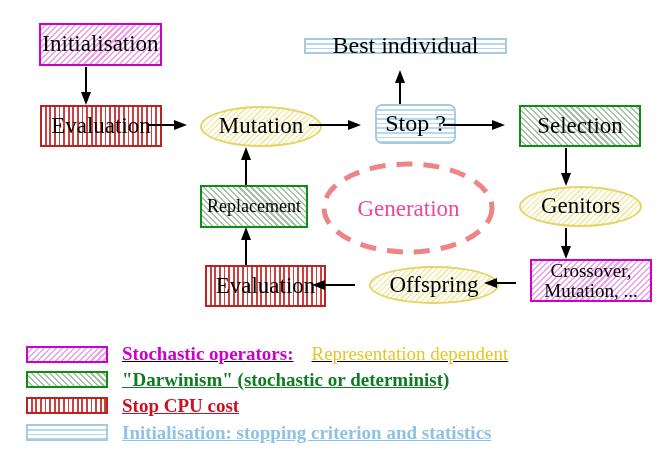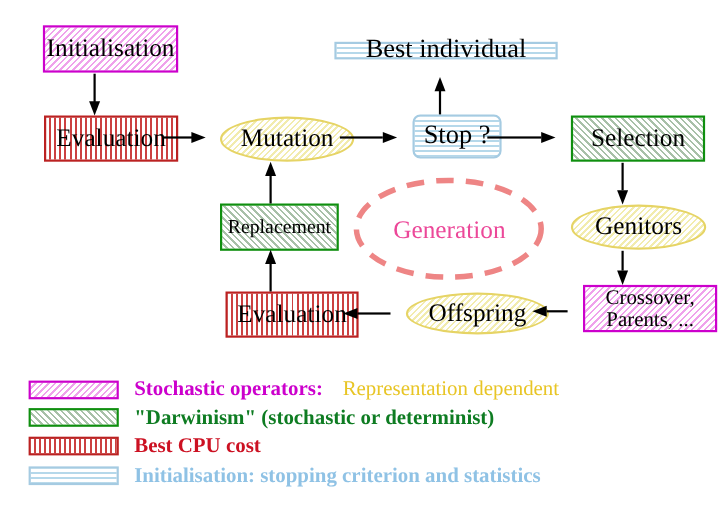--- a/index.html
+++ b/index.html
@@ -28,21 +28,21 @@
   .ah-right { border-top:5px solid transparent; border-bottom:5px solid transparent; border-left:13px solid #000; }
   .ah-left  { border-top:5px solid transparent; border-bottom:5px solid transparent; border-right:13px solid #000; }
   
   #generation-text {
     position:absolute; left:322px; top:162px; width:173px; height:93px;
     display:flex; align-items:center; justify-content:center;
     color:#ec4899; font-size:23px;
   }
   
   .swatch { position:absolute; left:26px; width:82px; height:17px; box-sizing:border-box; }
-  .legend-text { position:absolute; left:122px; font-size:19px; font-weight:bold; line-height:22px; white-space:nowrap; }
+  .legend-text { position:absolute; left:122px; font-size:19px; font-weight:bold; line-height:22px; white-space:nowrap;text-decoration:underline; }
 </style>
 </head>
 <body>
 
 <div id="stage">
 
   <div class="node fx-magenta" style="left:25px;top:23px;width:123px;height:43px;font-size:23px;">Initialisation</div>
 
   <div class="node fx-red" style="left:26px;top:105px;width:122px;height:42px;font-size:23px;">Evaluation</div>
 
@@ -51,21 +51,21 @@
   <div class="node fx-cyan" style="left:290px;top:38px;width:203px;height:16px;font-size:24px;">Best individual</div>
 
   <div class="node fx-cyan" style="left:361px;top:104px;width:81px;height:40px;font-size:24px;border-radius:7px;">Stop ?</div>
 
   <div class="node fx-yellow ellipse" style="left:505px;top:186px;width:123px;height:41px;font-size:23px;">Genitors</div>
 
   <div class="node fx-green" style="left:505px;top:105px;width:122px;height:42px;font-size:23px;">Selection</div>
 
   <div class="node fx-magenta" style="left:516px;top:259px;width:122px;height:43px;font-size:19px;flex-direction:column;">
     <div>Crossover,</div>
-    <div>Parents, ...</div>
+    <div>Mutation, ...</div>
   </div>
 
   <div class="node fx-yellow ellipse" style="left:355px;top:266px;width:130px;height:38px;font-size:23px;">Offspring</div>
 
   <div class="node fx-red" style="left:191px;top:265px;width:121px;height:42px;font-size:23px;">Evaluation</div>
 
   <div class="node fx-green" style="left:186px;top:185px;width:108px;height:43px;font-size:18px;">Replacement</div>
 
   <svg width="180" height="100" style="position:absolute;left:318px;top:158px;">
     <ellipse cx="90" cy="50" rx="84" ry="44" fill="none" stroke="#ee8585" stroke-width="5" stroke-dasharray="16 11"></ellipse>
@@ -107,16 +107,16 @@
 
   <div class="swatch fx-magenta" style="top:346px;"></div>
   <div class="swatch fx-green" style="top:371px;"></div>
   <div class="swatch fx-red" style="top:397px;"></div>
   <div class="swatch fx-cyan" style="top:424px;"></div>
 
   <div class="legend-text" style="top:343px;">
     <span style="color:#cc00cc;">Stochastic operators:</span><span style="color:#e8c525;font-weight:normal;margin-left:18px;">Representation dependent</span>
   </div>
   <div class="legend-text" style="top:369px;color:#0e7c22;">"Darwinism" (stochastic or determinist)</div>
-  <div class="legend-text" style="top:395px;color:#cc1122;">Best CPU cost</div>
+  <div class="legend-text" style="top:395px;color:#cc1122;">Stop CPU cost</div>
   <div class="legend-text" style="top:422px;color:#8fc2e5;">Initialisation: stopping criterion and statistics</div>
 
 </div>
 
 </body></html>

